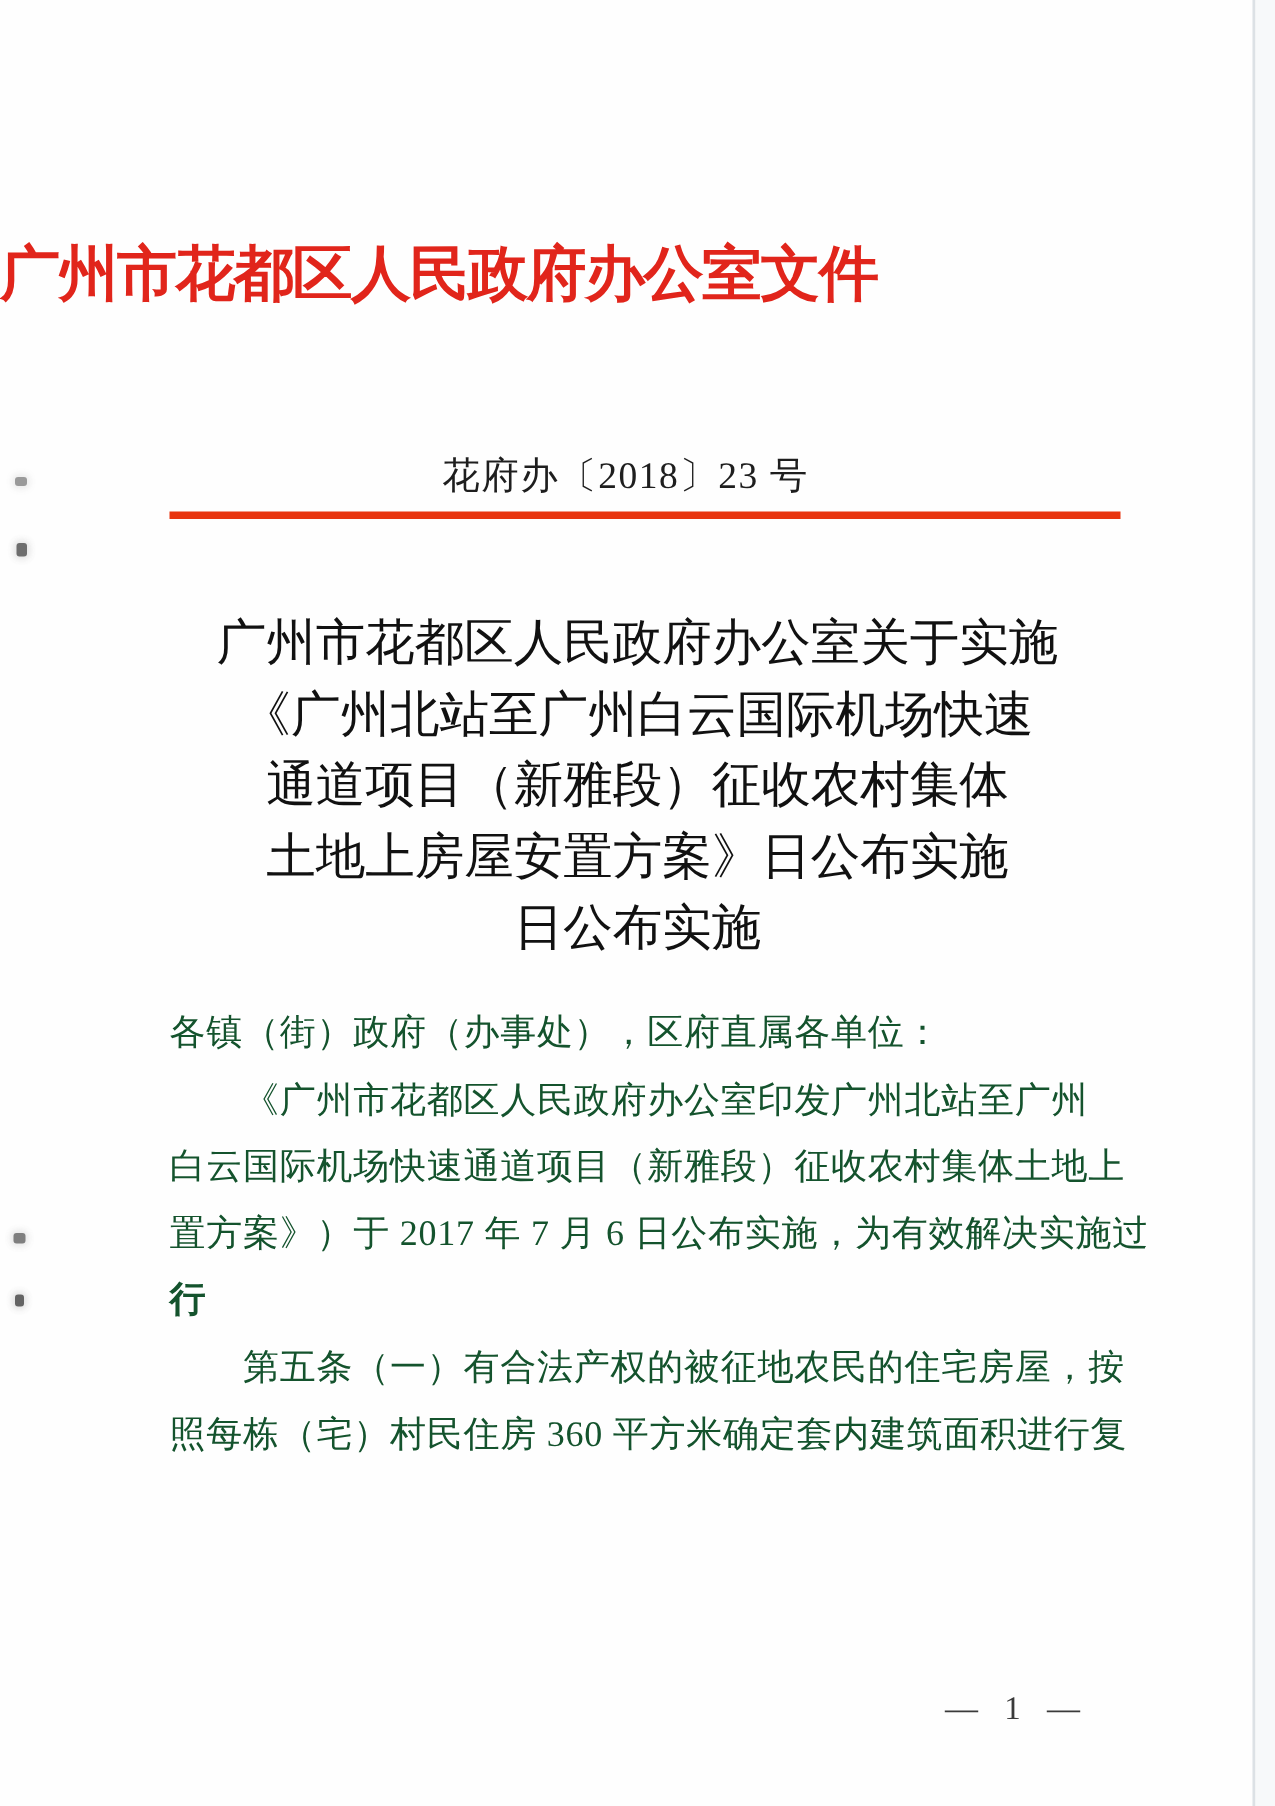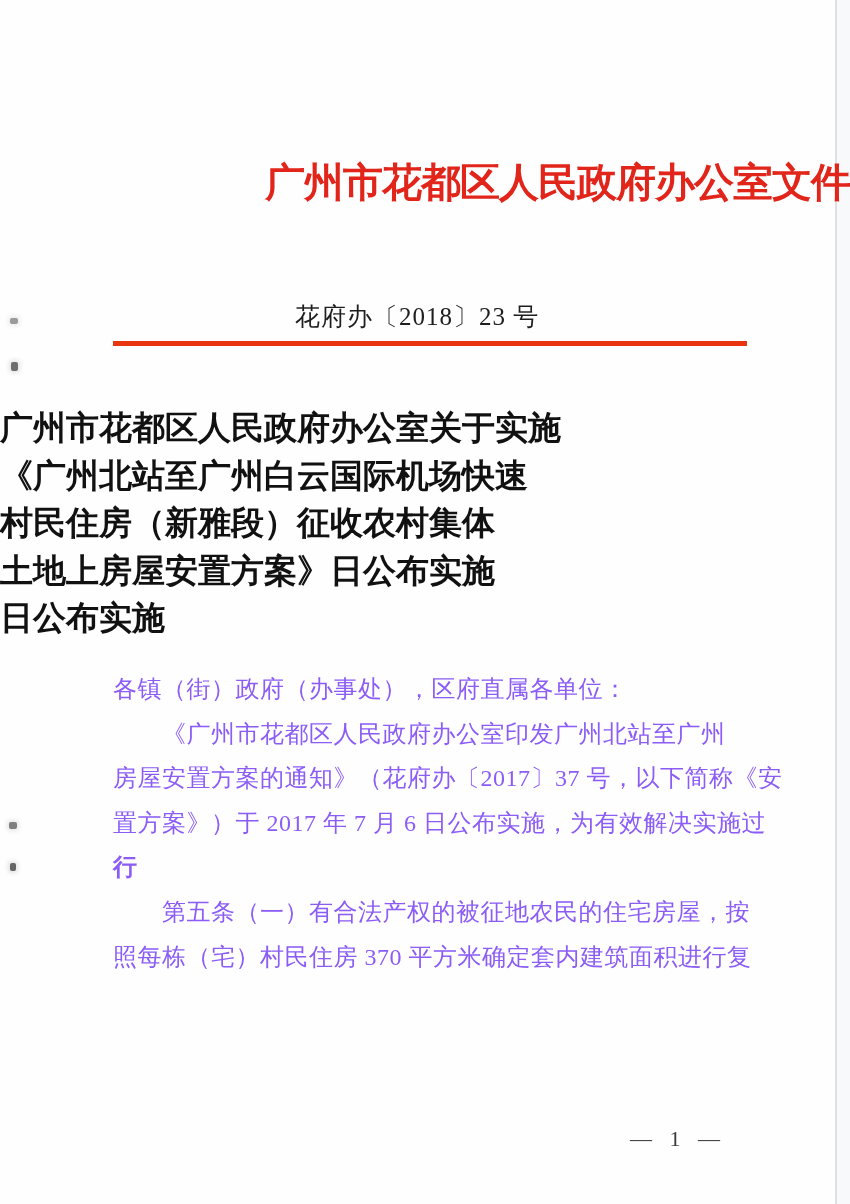--- a/index.html
+++ b/index.html
@@ -43,21 +43,21 @@
   .speck.s1 { left: 10px; top: 318px; width: 8px;  height: 6px; opacity: .55; }
   .speck.s2 { left: 11px; top: 362px; width: 7px;  height: 9px; opacity: .8; }
   .speck.s3 { left: 9px;  top: 822px; width: 8px;  height: 7px; opacity: .7; }
   .speck.s4 { left: 10px; top: 863px; width: 6px;  height: 8px; opacity: .85; }
 
   .org-title {
     position: absolute;
     top: 155px;
     left: 0;
     width: 100%;
-    text-align: right;
+    text-align: left;
     font-size: 40px;
     font-weight: bold;
     letter-spacing: -1px;
     font-family: "Liberation Serif", "DejaVu Serif", serif;
     white-space: nowrap;
   }
   .doc-number {
     position: absolute;
     top: 300px;
     left: 0;
@@ -74,24 +74,24 @@
     left: 113px;
     top: 341px;
     width: 634px;
     height: 5px;
   }
   .doc-title {
     position: absolute;
     top: 404px;
     left: 0;
     width: 100%;
-    text-align: left;
+    text-align: center;
     font-size: 33px;
     line-height: 47.5px;
-    font-weight: bold;
+    font-weight: normal;
     color: #111111;
     font-family: "Liberation Sans", "DejaVu Sans", sans-serif;
   }
   .doc-title .t-line { white-space: nowrap; }
 
   .body-text {
     position: absolute;
     left: 113px;
     top: 667px;
     width: 640px;
@@ -134,30 +134,30 @@
 
   <div class="org-title" style="color: rgb(225, 37, 27);">广州市花都区人民政府办公室文件</div>
 
   <div class="doc-number">花府办〔2018〕23 号</div>
 
   <div class="red-line" style="background: rgb(232, 53, 15);"></div>
 
   <div class="doc-title">
     <div class="t-line">广州市花都区人民政府办公室关于实施</div>
     <div class="t-line">《广州北站至广州白云国际机场快速</div>
-    <div class="t-line">村民住房（新雅段）征收农村集体</div>
+    <div class="t-line">通道项目（新雅段）征收农村集体</div>
     <div class="t-line">土地上房屋安置方案》日公布实施</div>
     <div class="t-line">日公布实施</div>
   </div>
 
-  <div class="body-text" style="color: #8b5cf6;">
+  <div class="body-text" style="color: #14532d;">
     <div class="b-line">各镇（街）政府（办事处），区府直属各单位：</div>
     <div class="b-line indent">《广州市花都区人民政府办公室印发广州北站至广州</div>
-    <div class="b-line">房屋安置方案的通知》（花府办〔2017〕37 号，以下简称《安</div>
+    <div class="b-line">白云国际机场快速通道项目（新雅段）征收农村集体土地上</div>
     <div class="b-line">置方案》）于 2017 年 7 月 6 日公布实施，为有效解决实施过</div>
     <div class="b-line bold">行</div>
     <div class="b-line indent">第五条（一）有合法产权的被征地农民的住宅房屋，按</div>
-    <div class="b-line">照每栋（宅）村民住房 370 平方米确定套内建筑面积进行复</div>
+    <div class="b-line">照每栋（宅）村民住房 360 平方米确定套内建筑面积进行复</div>
   </div>
 
   <div class="page-number">— 1 —</div>
 
 </div>
 
 </body></html>

